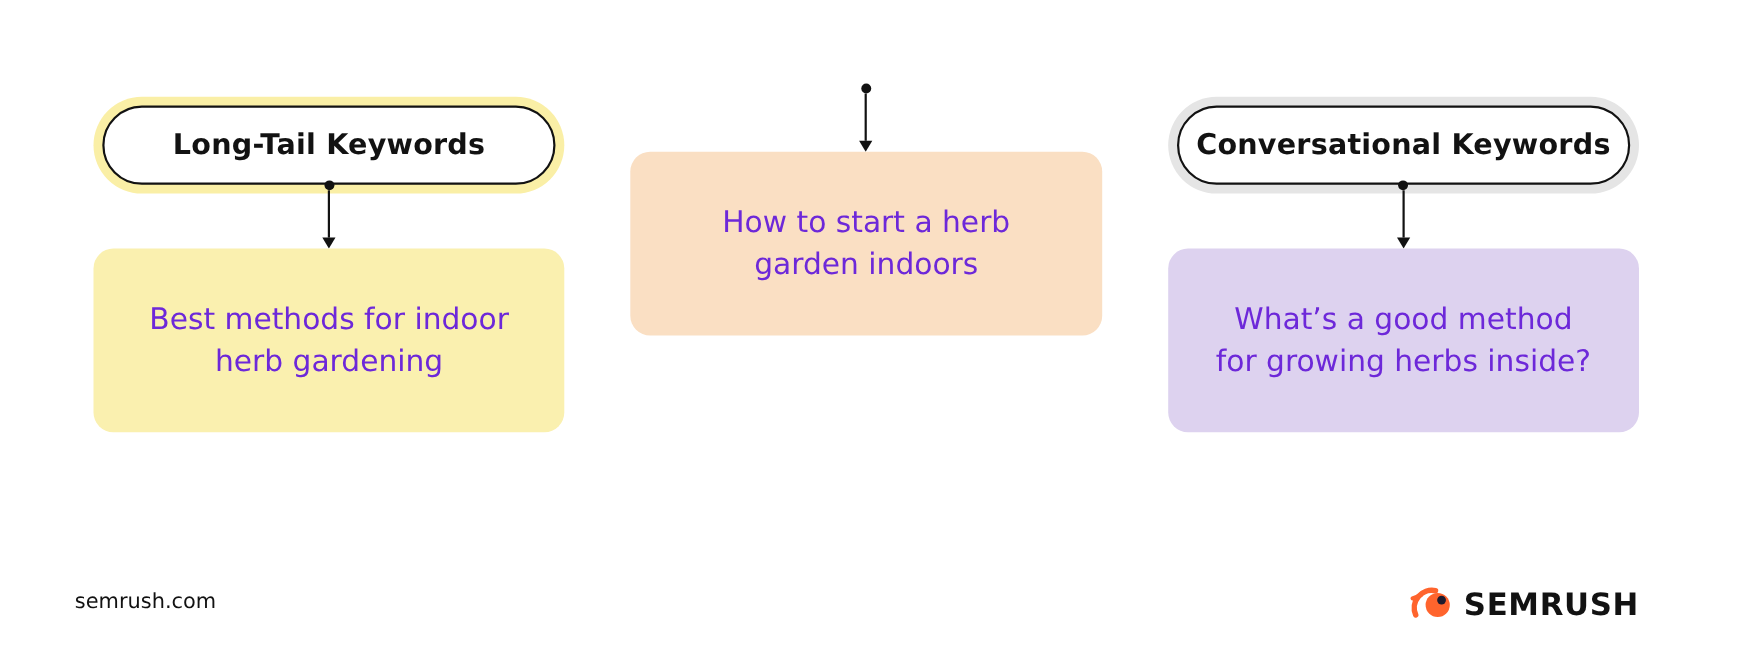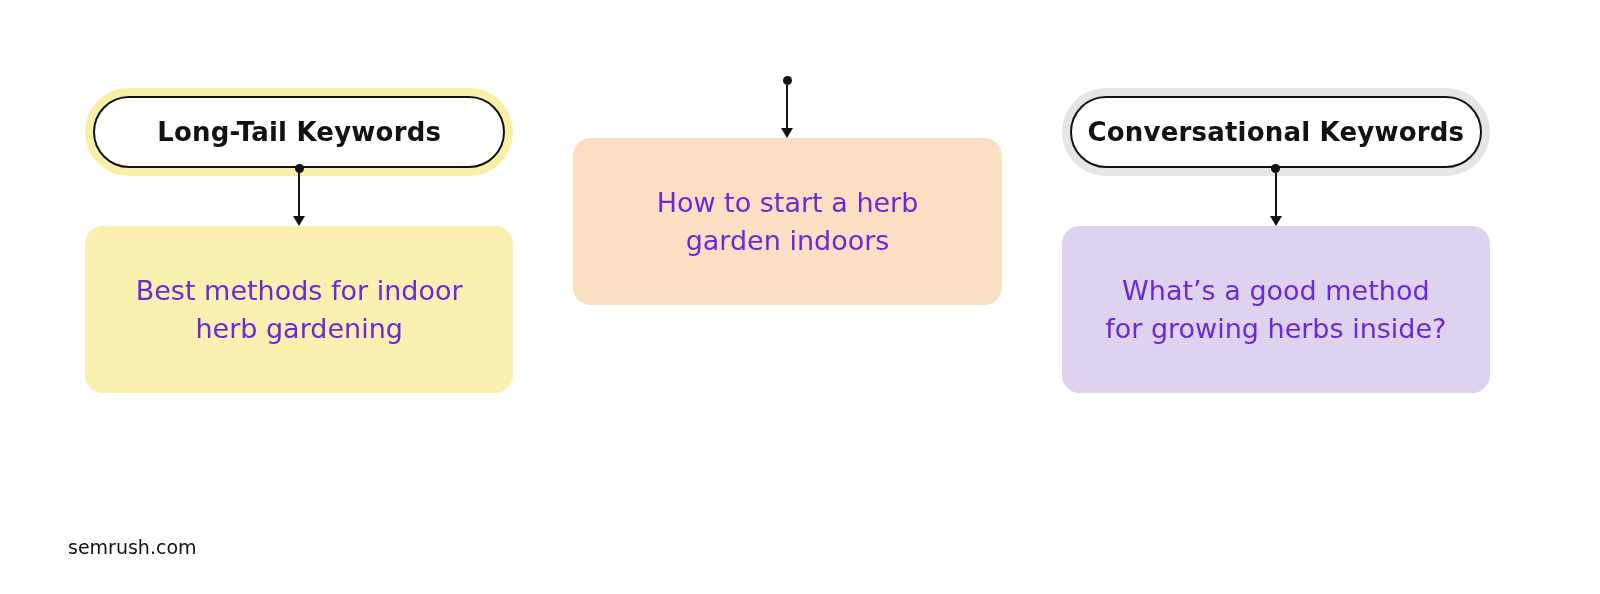--- a/index.html
+++ b/index.html
@@ -162,14 +162,25 @@
       <div class="example-box" style="background-color: rgb(221, 210, 239);">
         <span class="example-text">What’s a good method
 for growing herbs inside?</span>
       </div>
     </div>
 
   </div>
 
   <div class="footer-site">semrush.com</div>
 
+  <div class="brand">
+    <span style="display:inline-flex;">
+      <svg width="40" height="34" viewBox="0 0 40 34" xmlns="http://www.w3.org/2000/svg">
+        <path d="M5 27 A 16 16 0 0 1 23 5" stroke="#FF642D" stroke-width="5" fill="none" stroke-linecap="round"></path>
+        <circle cx="25" cy="18" r="11" fill="#FF642D"></circle>
+        <circle cx="28.5" cy="13.5" r="4" fill="#1E1B2E"></circle>
+        <path d="M2 12 L10 9" stroke="#FF642D" stroke-width="3.5" fill="none" stroke-linecap="round"></path>
+      </svg>
+    </span>
+    <span class="brand-wordmark">SEMRUSH</span>
+  </div>
 
 </div>
 
 </body></html>

